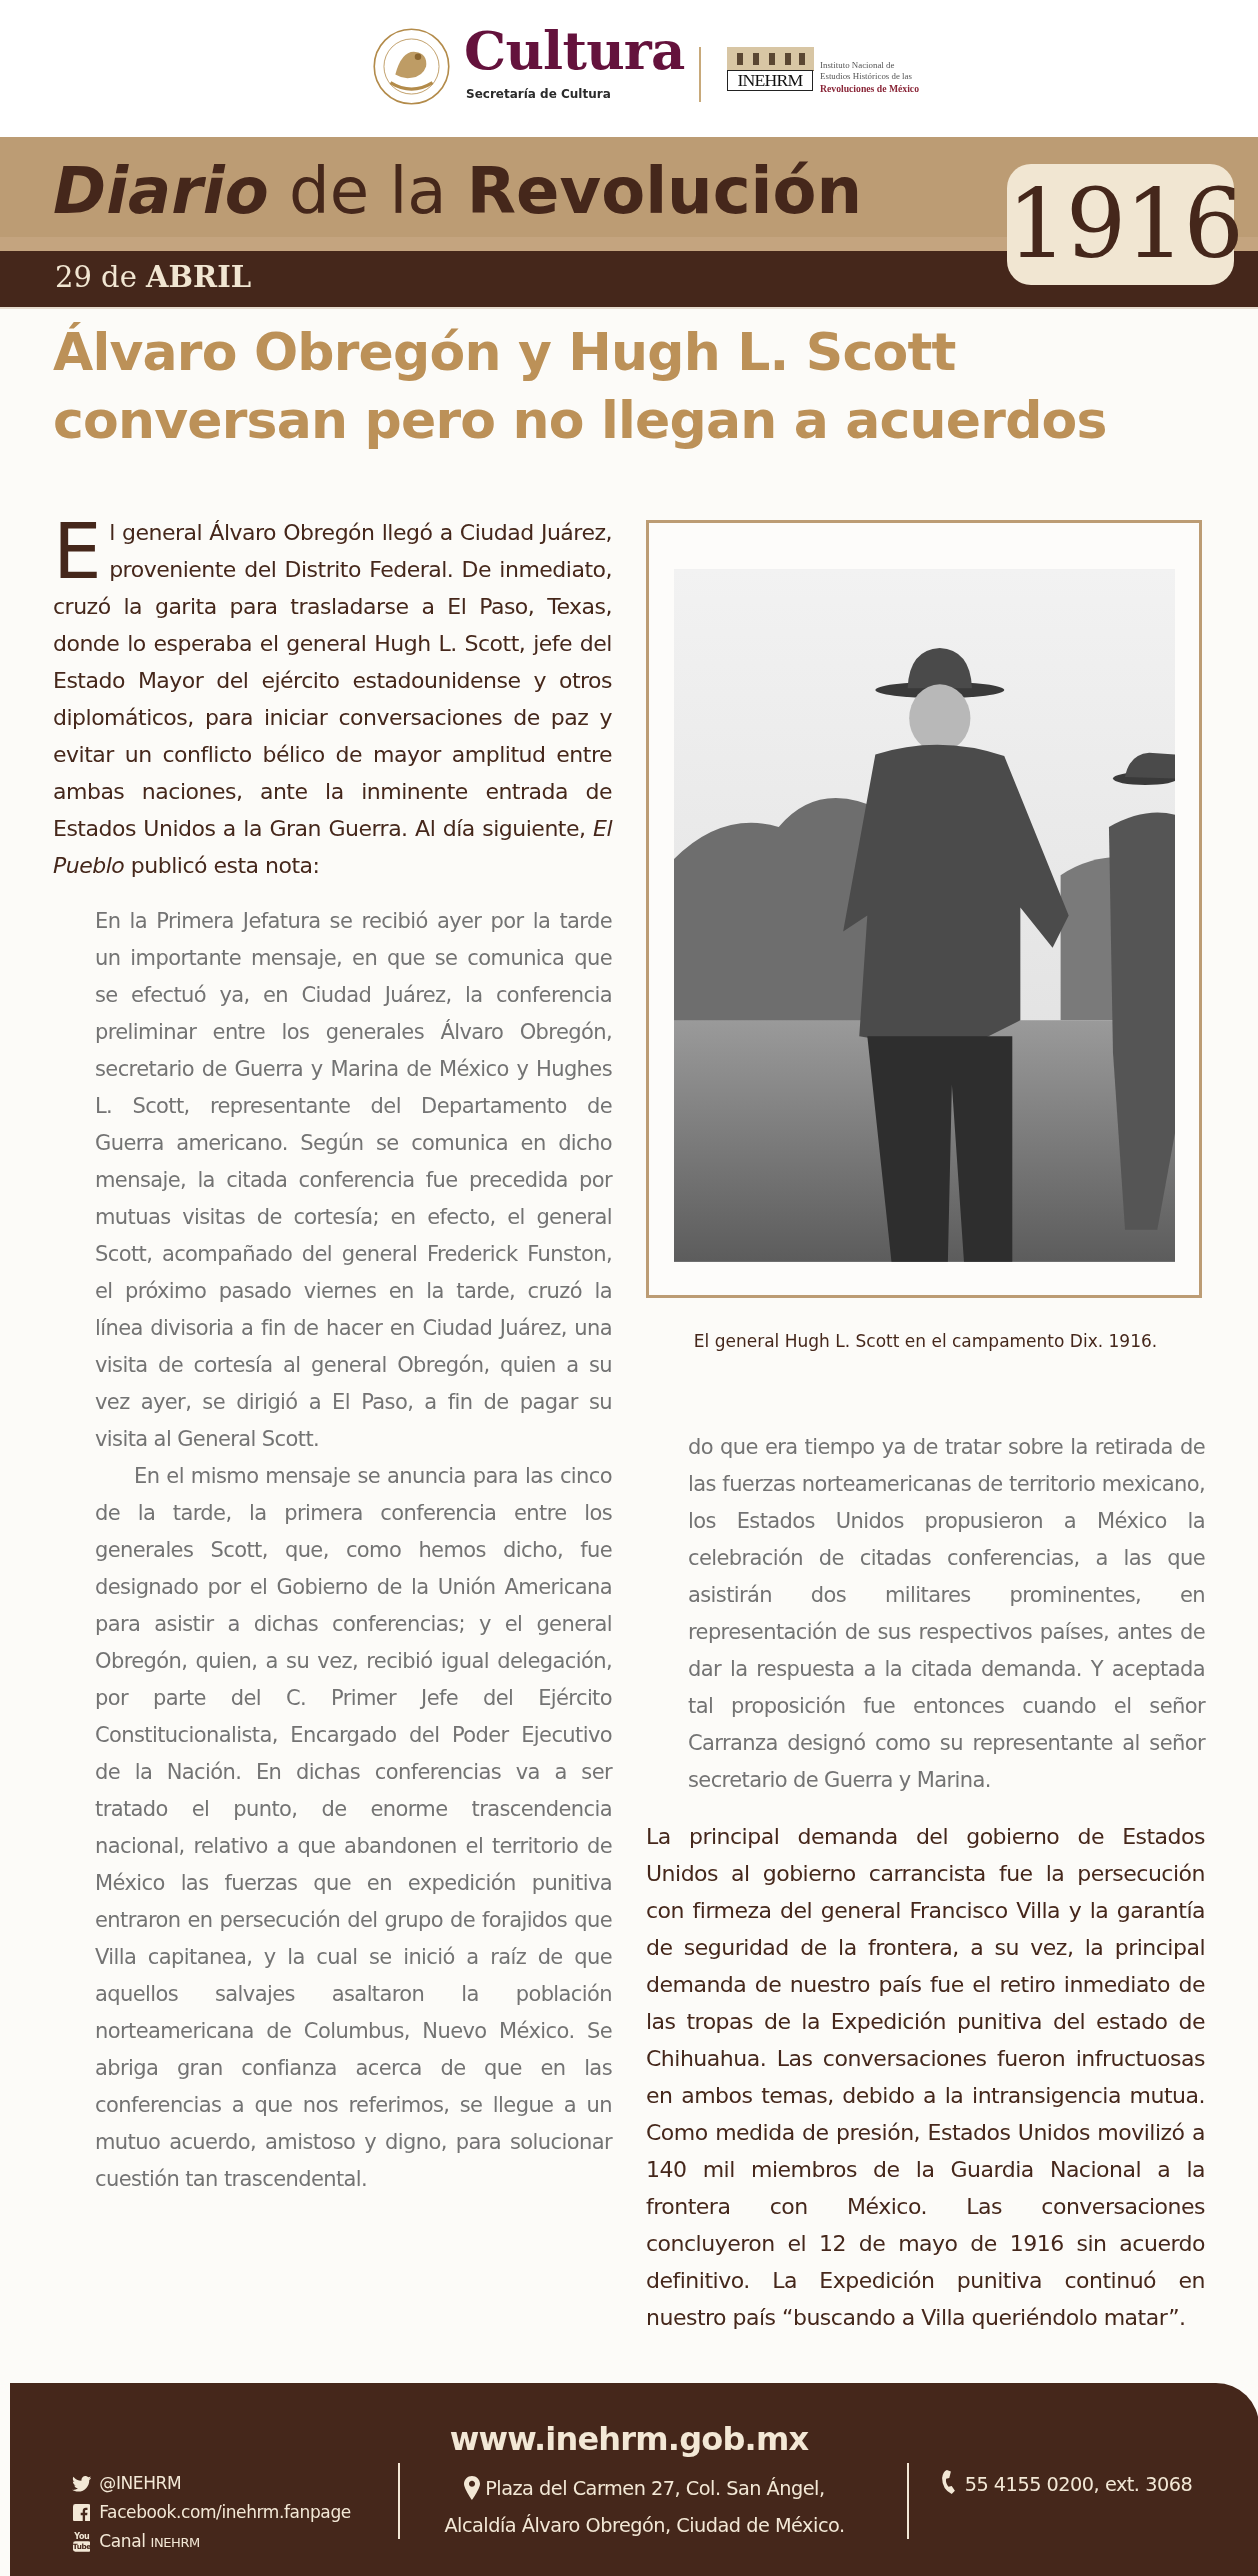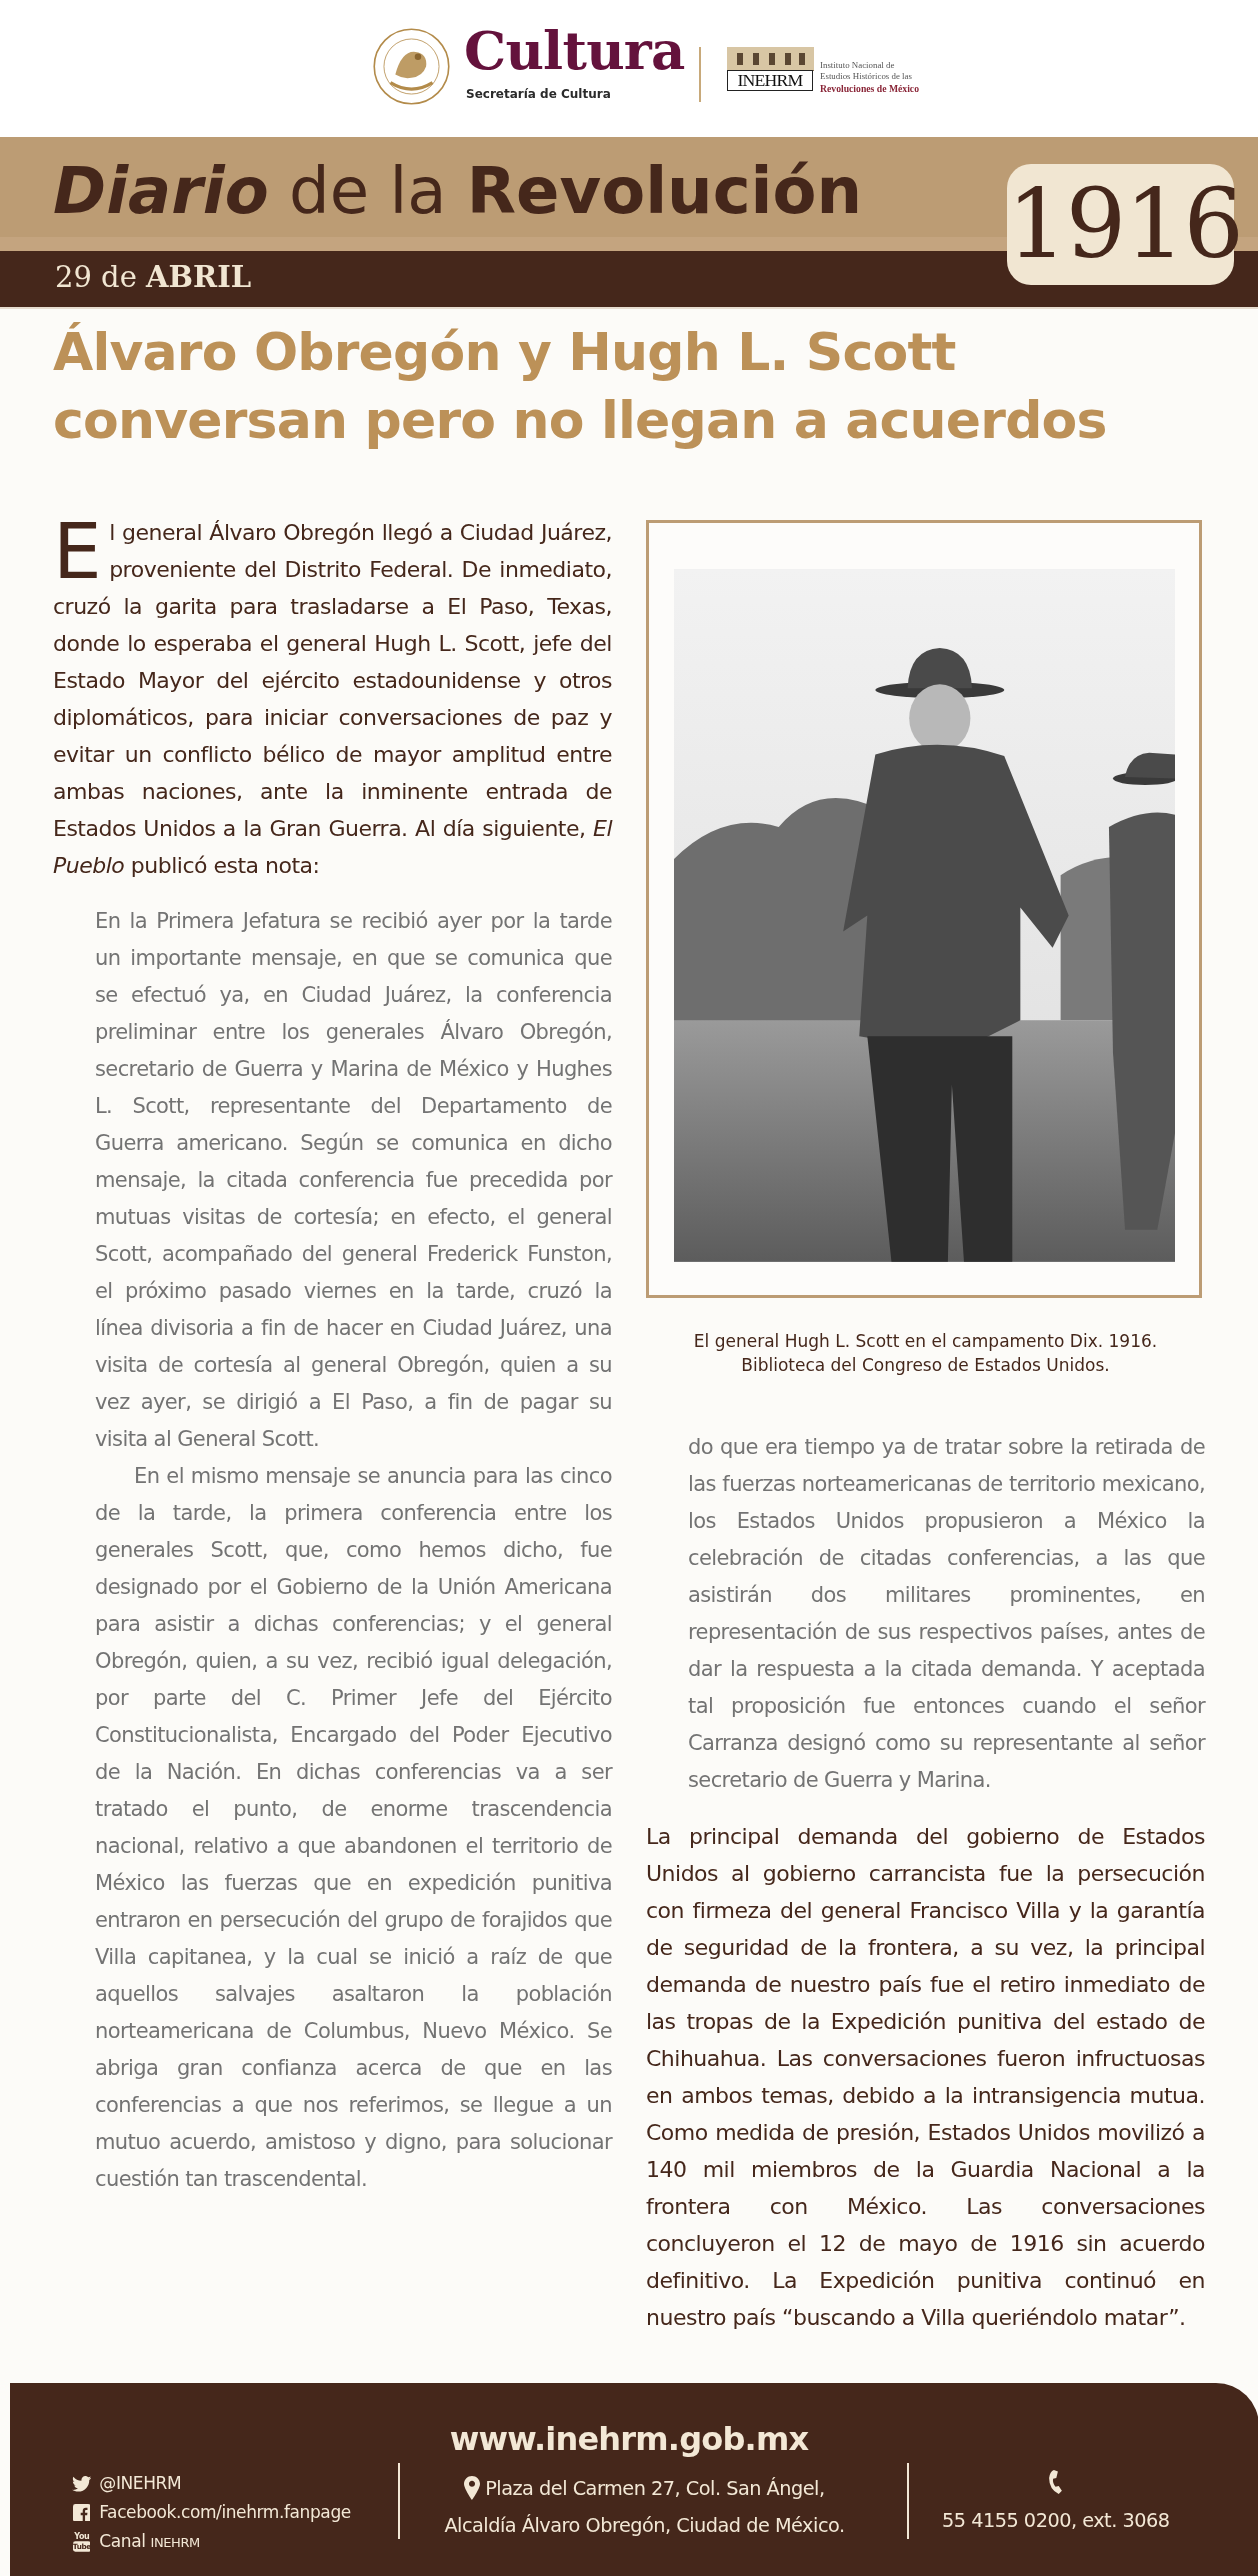--- a/index.html
+++ b/index.html
@@ -53,21 +53,21 @@
   .caption { left:646px; top:1329px; width:559px; text-align:center; font-family:"DejaVu Sans", sans-serif; font-size:17px; line-height:24px; color:#45271b; }
 
   
   .footer { left:9.7px; top:2383px; width:1249px; height:193px; background:#45271b; border-top-right-radius:43px; }
   .footer-url { left:0; top:2420px; width:1258px; text-align:center; font-family:"DejaVu Sans", sans-serif; font-weight:bold; font-size:32px; color:#f3e8d6; letter-spacing:-0.8px; }
   .fdiv { top:2463px; width:1.6px; height:76px; background:#f3e8d6; }
   .social { left:72px; top:2469px; font-family:"DejaVu Sans", sans-serif; font-size:17px; line-height:29px; color:#f3e8d6; letter-spacing:-0.4px; }
   .social-row { display:flex; align-items:center; gap:8px; height:29px; }
   .ico { width:19.3px; height:21px; display:inline-flex; align-items:center; justify-content:center; }
   .addr { left:419px; top:2473px; width:451px; text-align:center; font-family:"DejaVu Sans", sans-serif; font-size:19.3px; line-height:32px; color:#f3e8d6; letter-spacing:-0.5px; }
-  .phone { left:942px; top:2470px; font-family:"DejaVu Sans", sans-serif; font-size:19.3px; color:#f3e8d6; display:flex; align-items:center; gap:9.7px; letter-spacing:-0.5px;flex-direction:column; }
+  .phone { left:942px; top:2470px; font-family:"DejaVu Sans", sans-serif; font-size:19.3px; color:#f3e8d6; display:flex; align-items:center; gap:9.7px; letter-spacing:-0.5px; }
 </style>
 </head>
 <body>
 
 <div class="abs topbar"></div>
 <div class="abs seal" title="ESTADOS UNIDOS MEXICANOS">
   <svg width="81" height="81" viewBox="0 0 100 100">
     <circle cx="50" cy="50" r="46" fill="none" stroke="#b38b4a" stroke-width="2"></circle>
     <circle cx="50" cy="50" r="34" fill="none" stroke="#b38b4a" stroke-width="1"></circle>
     <path d="M30 60 Q38 30 55 32 Q70 34 68 50 Q64 62 50 64 Q40 66 30 60 Z" fill="#b38b4a" opacity="0.85"></path>
@@ -143,21 +143,20 @@
     <path d="M250 230 Q330 205 410 232 L490 430 L470 470 L430 420 L430 560 L350 600 L230 580 L240 430 L210 450 Z" fill="#4b4b4b"></path>
     <path d="M240 580 L270 860 L340 860 L345 640 L360 860 L420 860 L420 580 Z" fill="#2e2e2e"></path>
 
     <ellipse cx="585" cy="260" rx="40" ry="8" fill="#3a3a3a"></ellipse>
     <path d="M560 258 Q565 230 590 228 L622 230 L622 260 Z" fill="#4a4a4a"></path>
     <path d="M540 320 Q585 295 622 305 L622 700 L600 820 L560 820 L545 600 Z" fill="#555"></path>
   </svg>
 </div>
 <div class="abs caption">
   <div>El general Hugh L. Scott en el campamento Dix. 1916.</div>
-  <div>Biblioteca del Congreso de Estados Unidos.</div>
 </div>
 
 <div class="abs col-right">
   <div class="right-quote">
     <p class="quote">do que era tiempo ya de tratar sobre la retirada de las fuerzas norteamericanas de territorio mexicano, los Estados Unidos propusieron a México la celebración de citadas conferencias, a las que asistirán dos militares prominentes, en representación de sus respectivos países, antes de dar la respuesta a la citada demanda. Y aceptada tal proposición fue entonces cuando el señor Carranza designó como su representante al señor secretario de Guerra y Marina.</p>
   </div>
   <p class="body-text right-body">La principal demanda del gobierno de Estados Unidos al gobierno carrancista fue la persecución con firmeza del general Francisco Villa y la garantía de seguridad de la frontera, a su vez, la principal demanda de nuestro país fue el retiro inmediato de las tropas de la Expedición punitiva del estado de Chihuahua. Las conversaciones fueron infructuosas en ambos temas, debido a la intransigencia mutua. Como medida de presión, Estados Unidos movilizó a 140 mil miembros de la Guardia Nacional a la frontera con México. Las conversaciones concluyeron el 12 de mayo de 1916 sin acuerdo definitivo. La Expedición punitiva continuó en nuestro país “buscando a Villa queriéndolo matar”.</p>
 </div>
 
 <div class="abs footer"></div>

